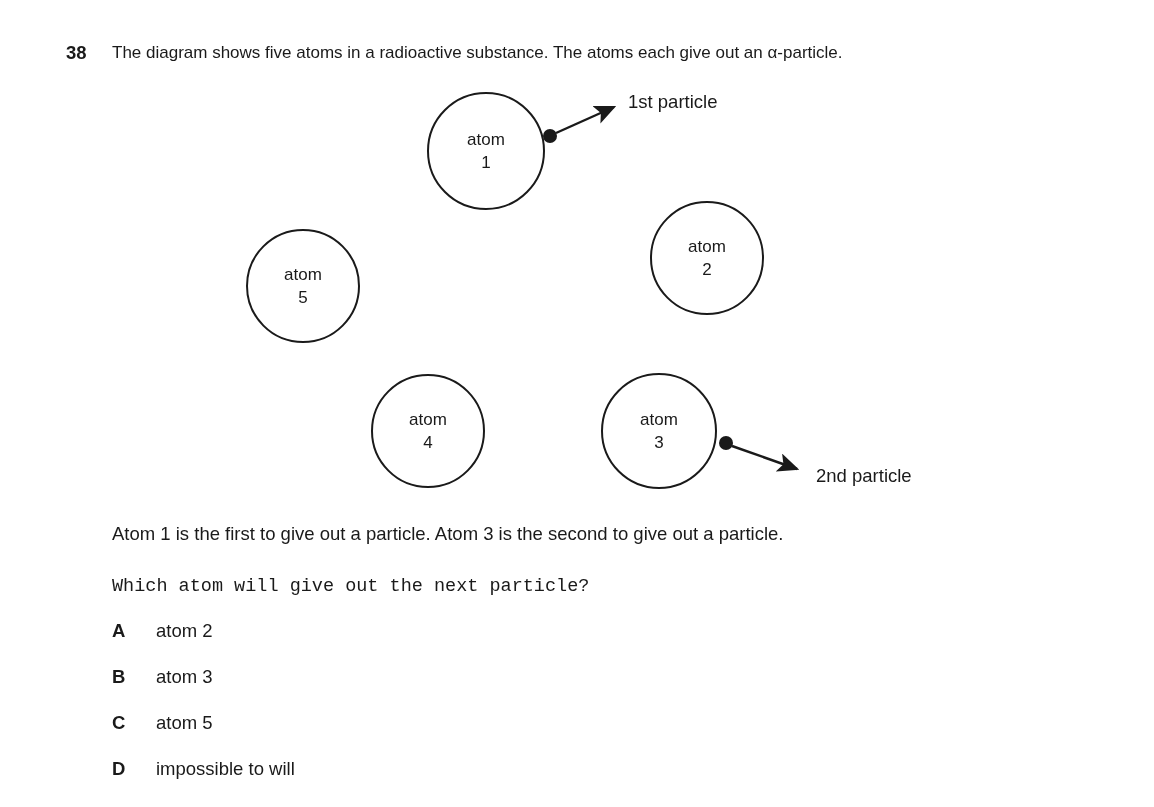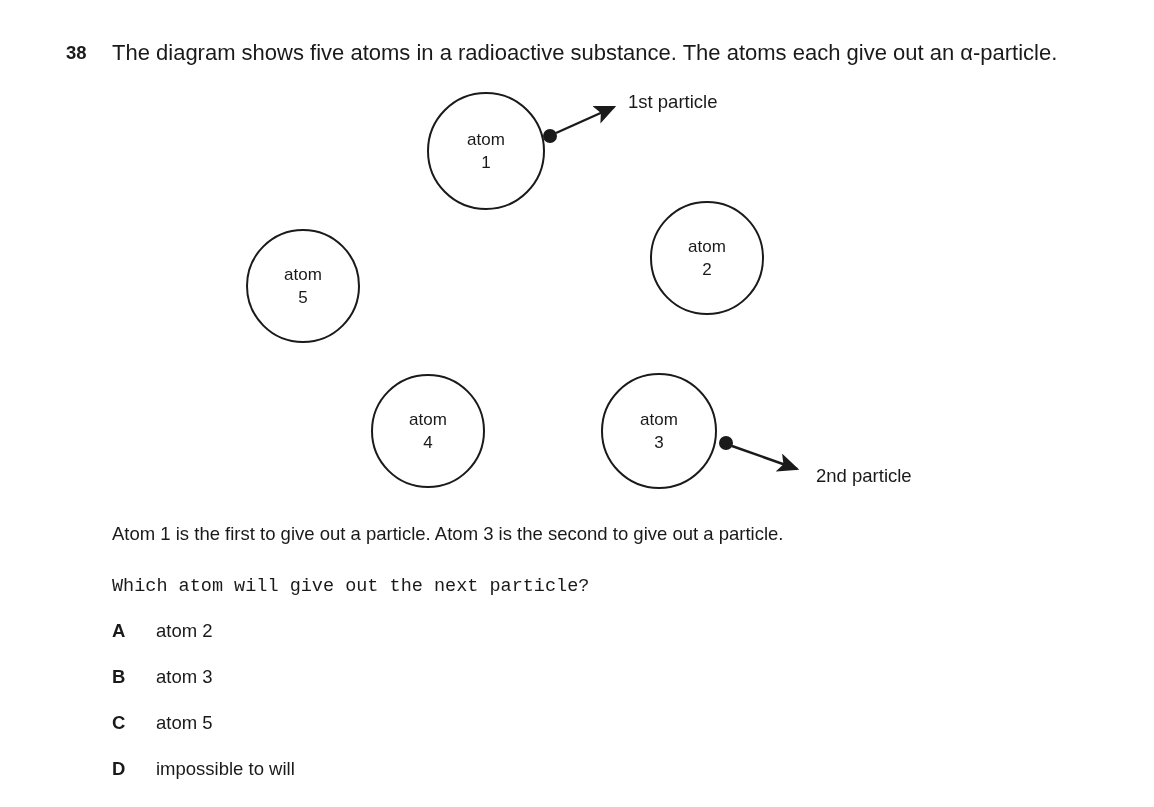--- a/index.html
+++ b/index.html
@@ -27,21 +27,21 @@
     align-items: center;
   }
   .q-number {
     font-size: 18.5px;
     font-weight: bold;
     line-height: 26px;
     width: 46px;
     flex: 0 0 46px;
   }
   .q-stem {
-    font-size: 22px;
+    font-size: 17px;
     line-height: 26px;
     white-space: nowrap;
   }
 
   
   .diagram {
     position: absolute;
     left: 0;
     top: 72px;
     width: 1154px;

